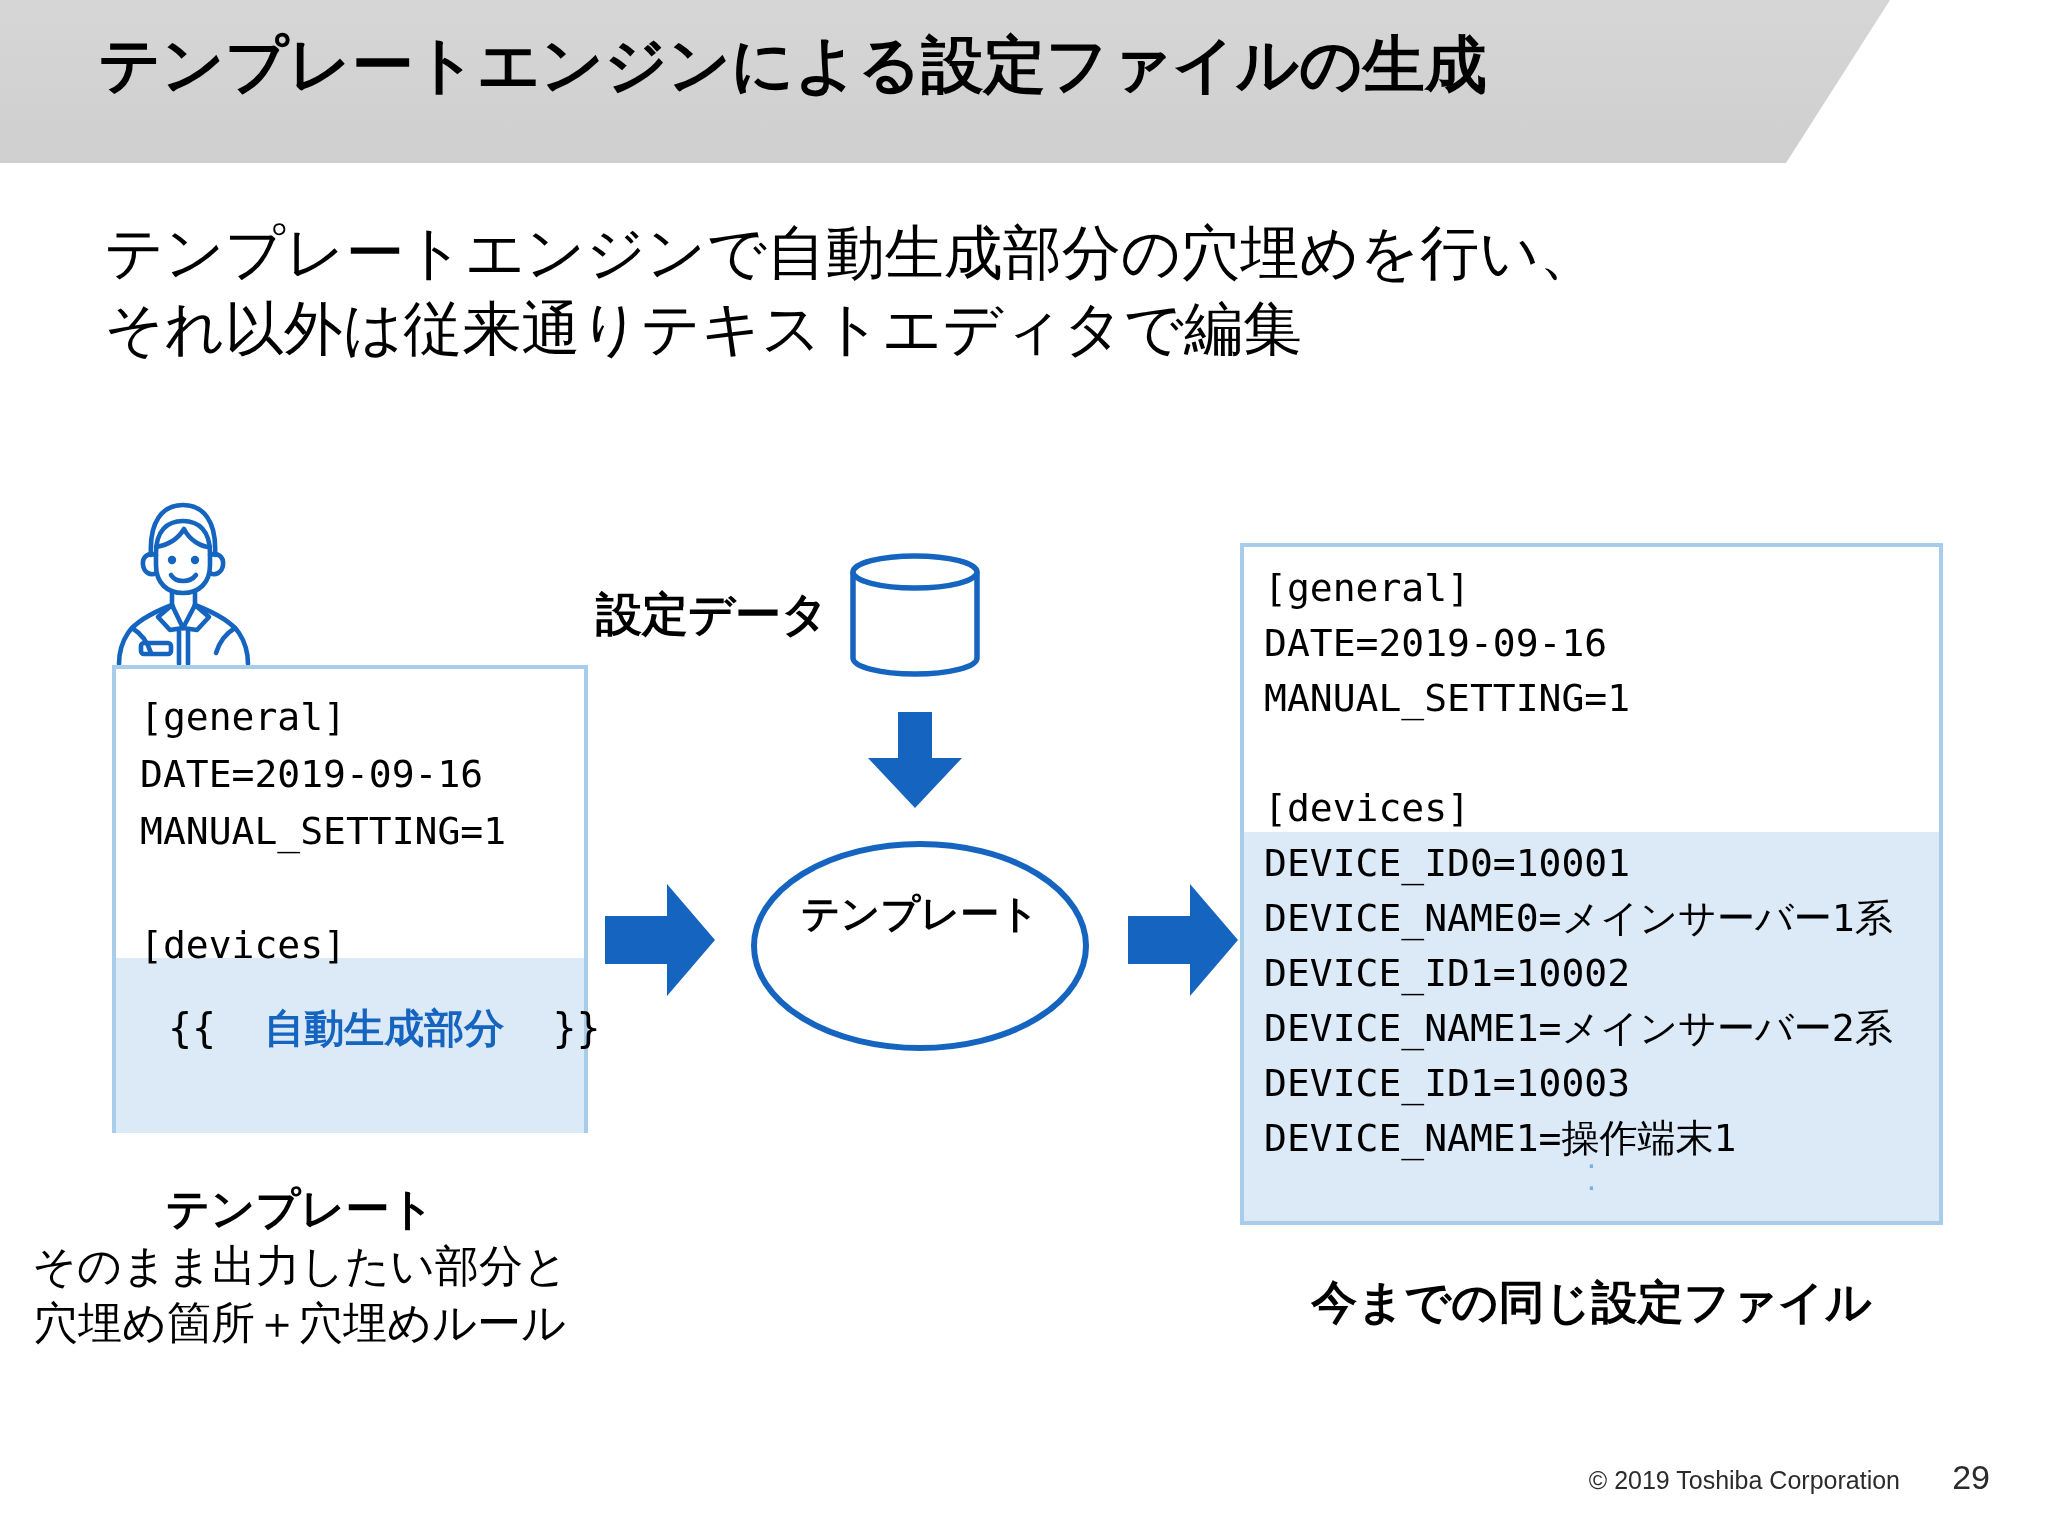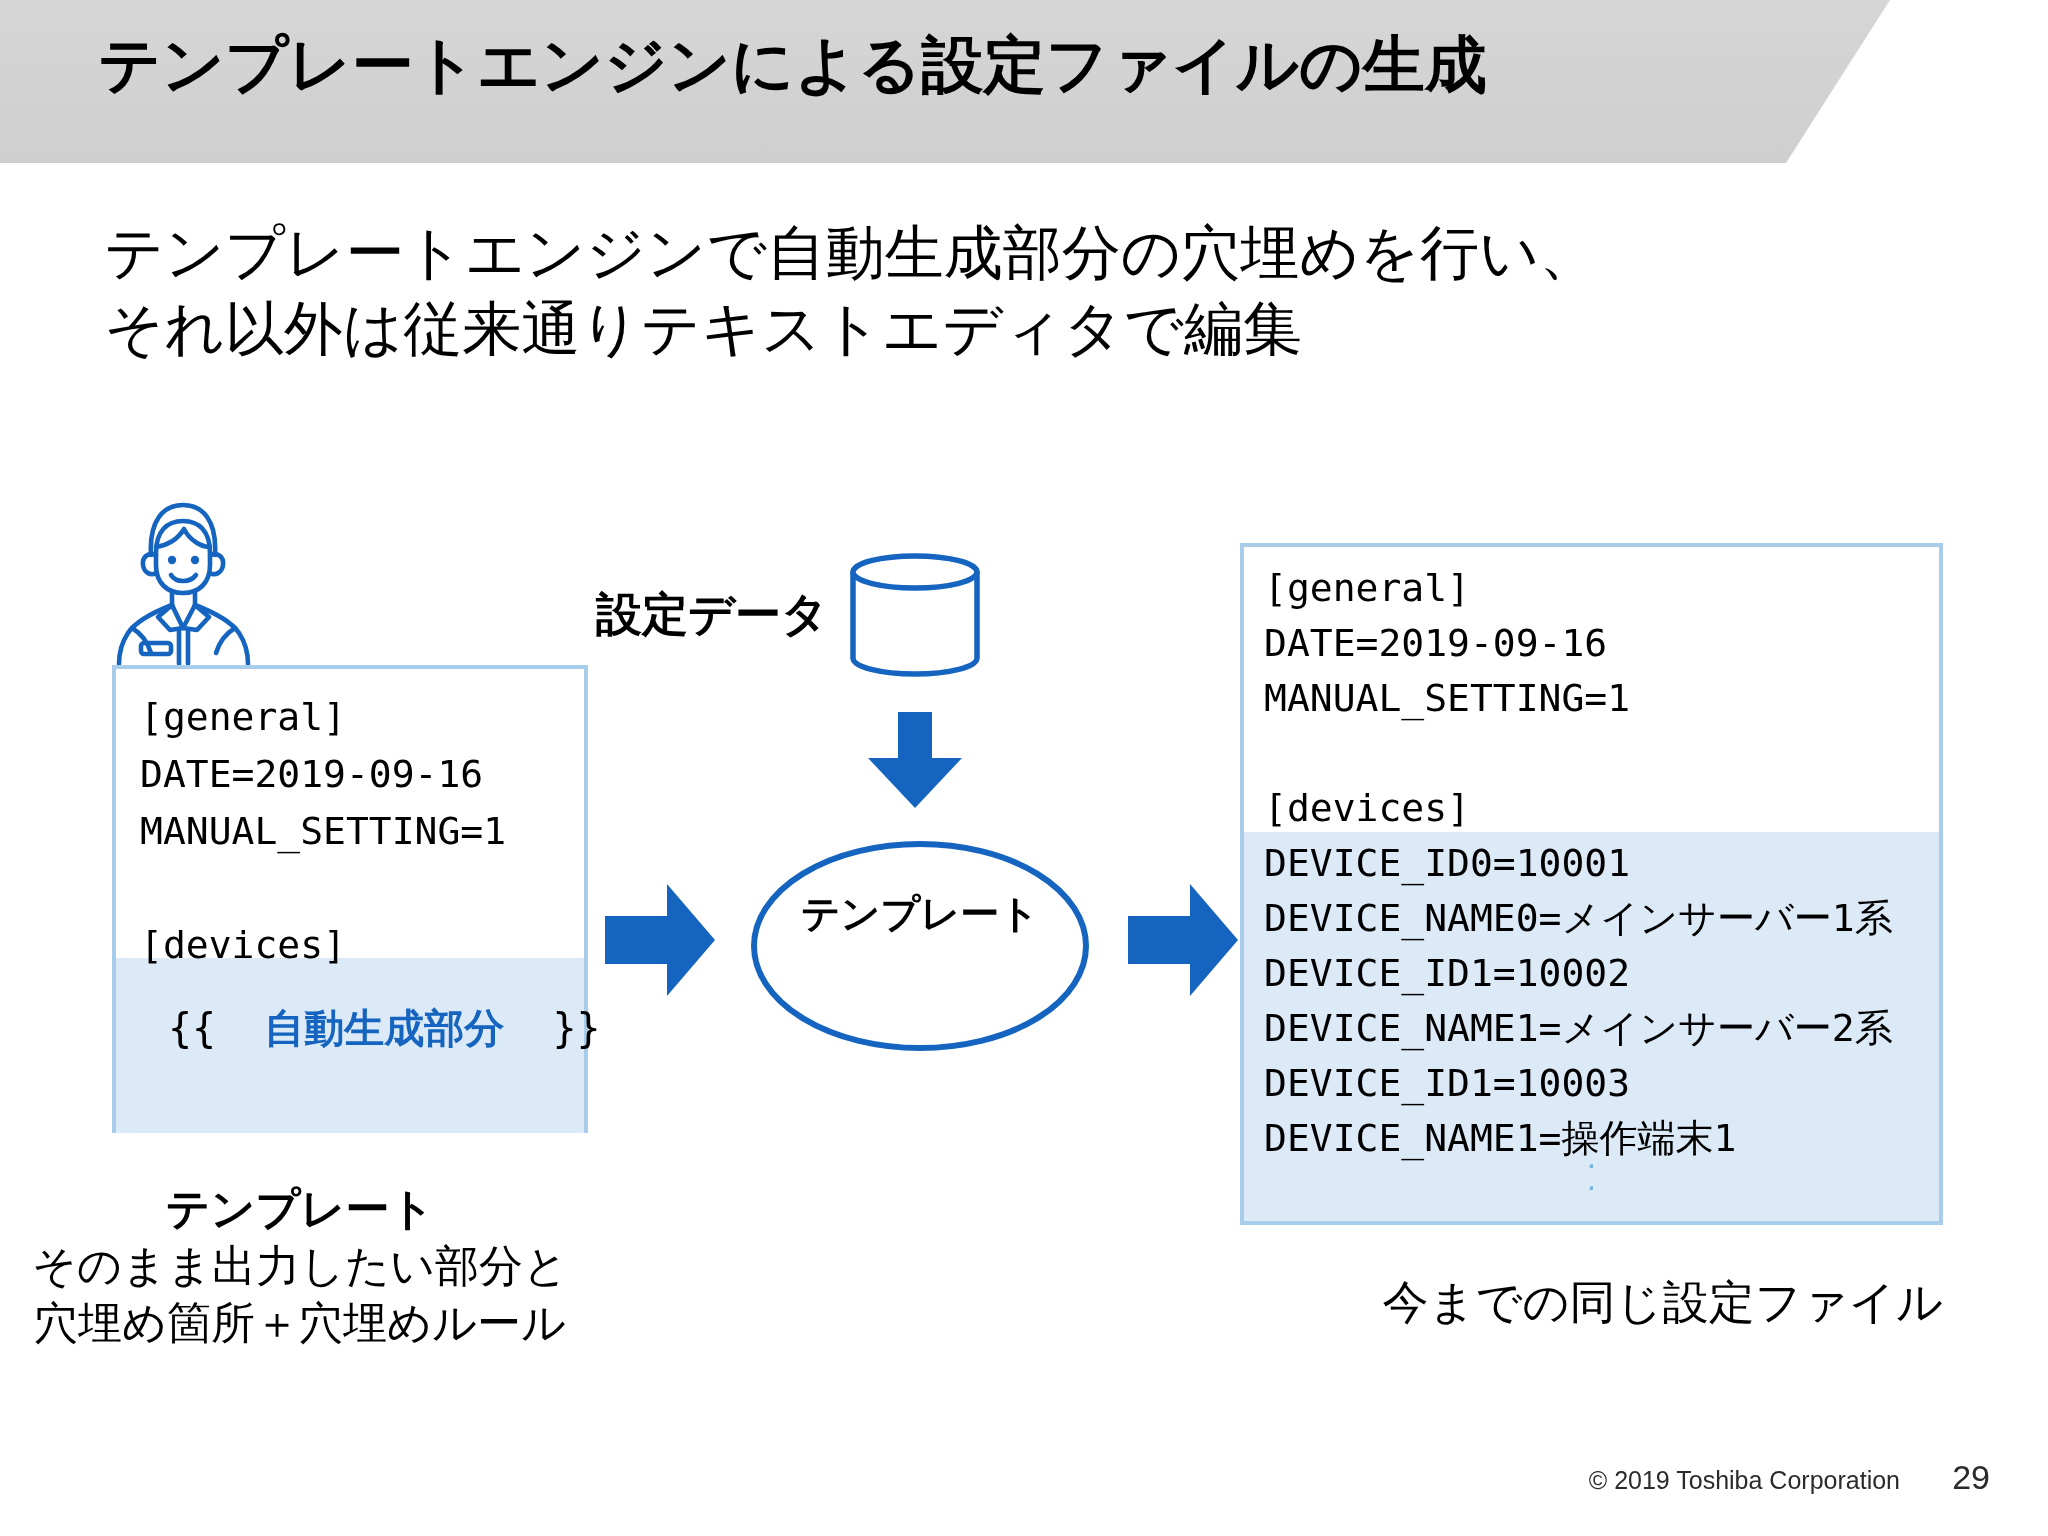--- a/index.html
+++ b/index.html
@@ -220,23 +220,23 @@
     z-index: 3;
   }
   #output-ellipsis span { display: block; }
 
   
   #output-caption {
     position: absolute;
     left: 1240px;
     top: 1272px;
     width: 703px;
-    text-align: right;
+    text-align: center;
     font-size: 46px;
-    font-weight: normal;
+    font-weight: bold;
     white-space: nowrap;
   }
 
   
   #footer-copyright {
     position: absolute;
     right: 148px;
     top: 1466px;
     font-size: 25px;
     color: #2b2b2b;

